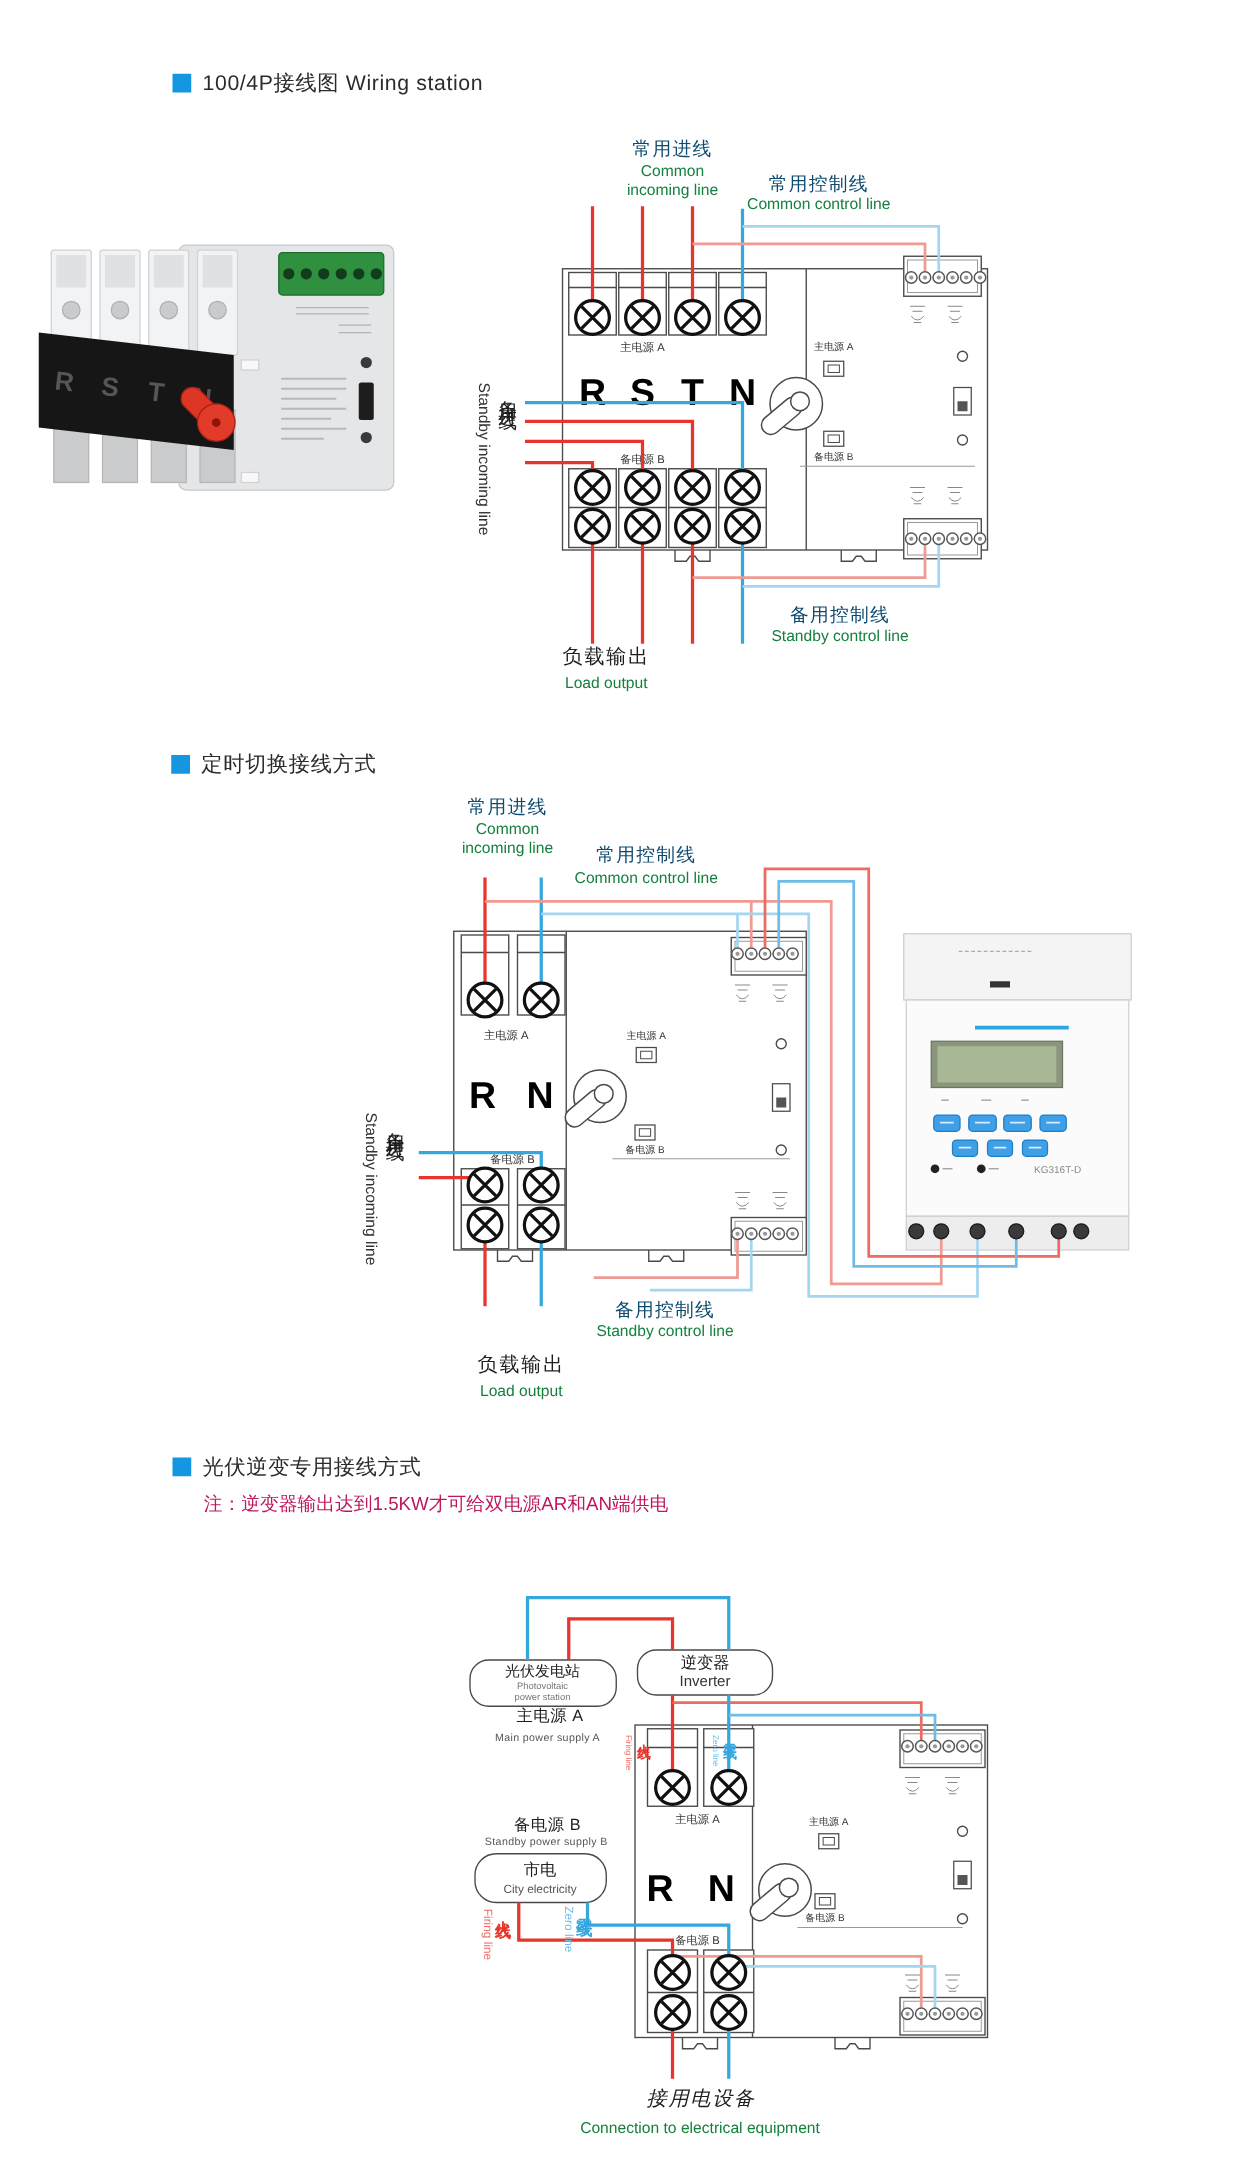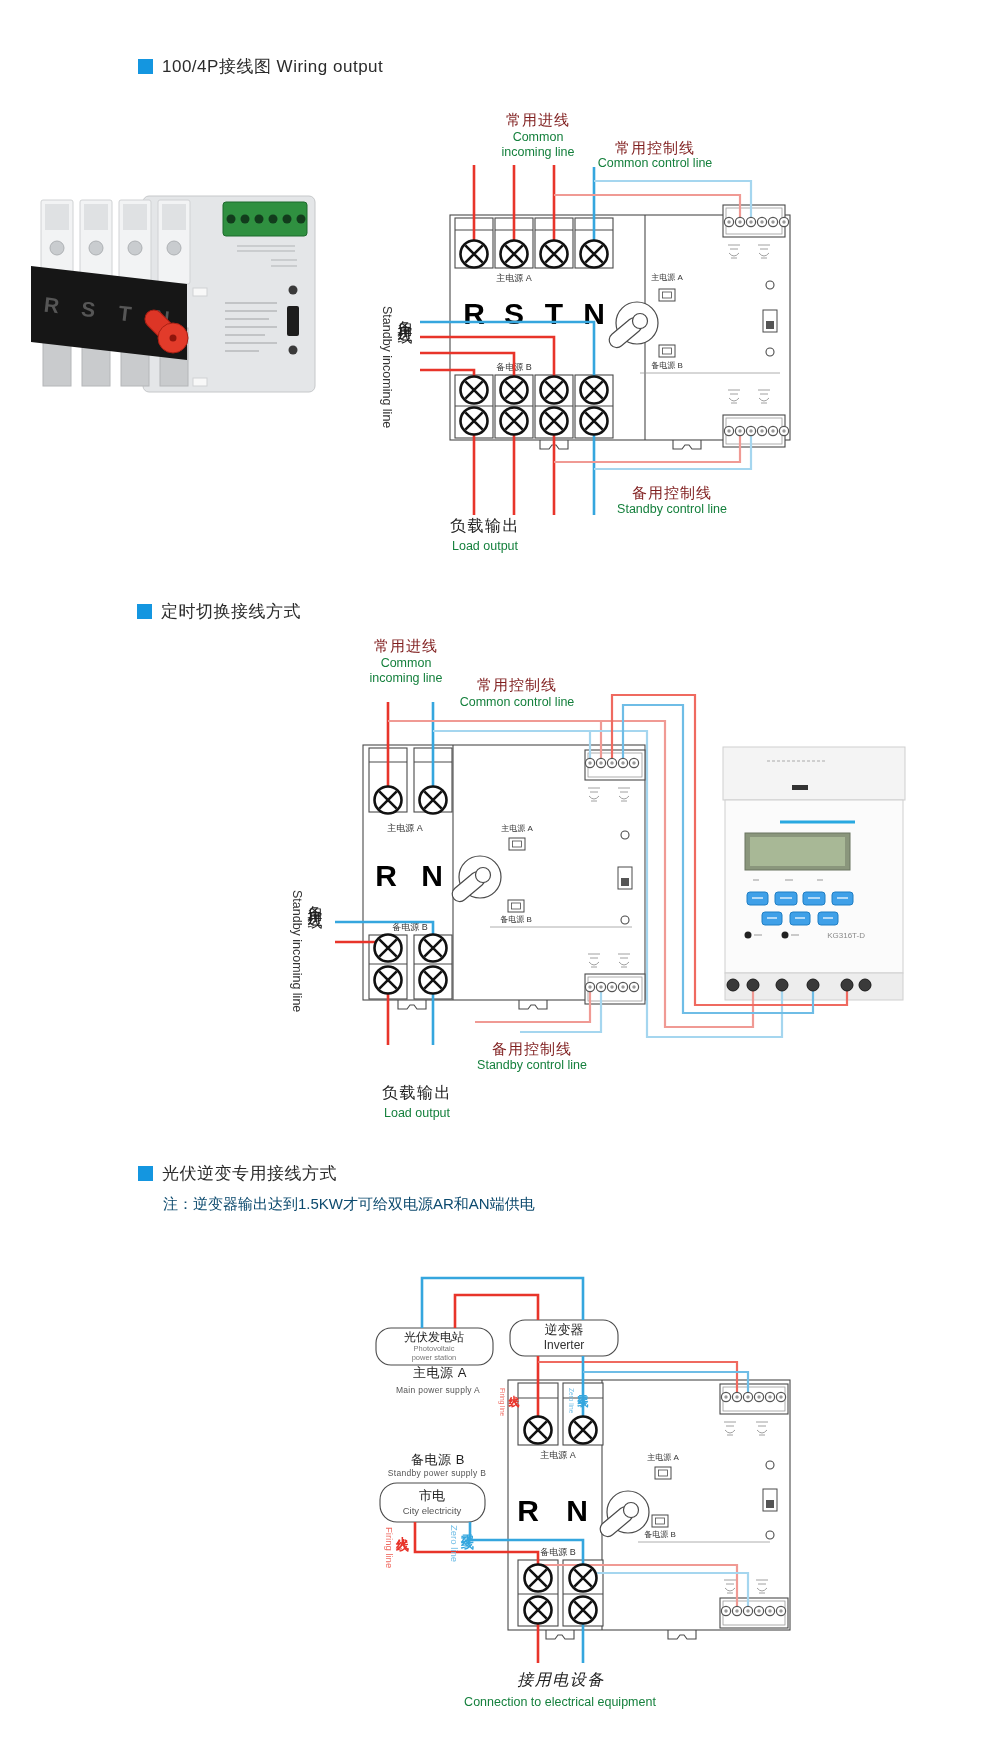--- a/index.html
+++ b/index.html
@@ -2,30 +2,30 @@
 <html><head>
 <meta charset="utf-8">
 <style>
   html,body{margin:0;padding:0;background:#fff;}
   #page{position:relative;width:1000px;height:1740px;background:#fff;overflow:hidden;
         font-family:"Liberation Sans",sans-serif;color:#222;}
   .sec-header{position:absolute;display:flex;align-items:center;gap:9px;}
   .sq{width:15px;height:15px;background:#1496e0;flex:0 0 auto;}
   .sec-header span{font-size:17px;color:#2b2b2b;letter-spacing:.5px;white-space:nowrap;}
   .lblc{position:absolute;transform:translateX(-50%);text-align:center;white-space:nowrap;line-height:1;}
-  .zh{font-size:15px;color:#7f1d1d;letter-spacing:1px;}
+  .zh{font-size:15px;color:#0c4a6e;letter-spacing:1px;}
   .zh16{font-size:16px;color:#1e1e1e;letter-spacing:1.5px;}
   .zh13{font-size:13px;color:#1e1e1e;letter-spacing:.5px;}
   .en{font-size:12.5px;color:#15803d;}
   .en9{font-size:8.5px;color:#555;letter-spacing:.3px;}
   .vzh{position:absolute;writing-mode:vertical-rl;text-orientation:upright;font-size:15px;
        letter-spacing:3px;color:#1e1e1e;line-height:1;}
   .rot{position:absolute;transform-origin:0 0;transform:rotate(90deg);white-space:nowrap;
        font-size:12.5px;color:#333;line-height:1;}
-  .note{position:absolute;color:#0c4a6e;white-space:nowrap;line-height:1;}
+  .note{position:absolute;color:#be185d;white-space:nowrap;line-height:1;}
   .vred{position:absolute;writing-mode:vertical-rl;text-orientation:upright;color:#e8342a;
         font-weight:bold;line-height:1;}
   .vblu{position:absolute;writing-mode:vertical-rl;text-orientation:upright;color:#35a6de;
         font-weight:bold;line-height:1;}
   .rotred{position:absolute;transform-origin:0 0;transform:rotate(90deg);color:#ef6a60;
           white-space:nowrap;line-height:1;}
   .rotblu{position:absolute;transform-origin:0 0;transform:rotate(90deg);color:#6fbde6;
           white-space:nowrap;line-height:1;}
   svg{position:absolute;font-family:"Liberation Sans",sans-serif;}
   .ol{fill:none;stroke:#4a4a4a;stroke-width:1.1;}
@@ -75,21 +75,21 @@
           <path d="M-14 0 v9 h9 l3 -4 h4 l3 4 h9 v-9" fill="none" stroke="#4a4a4a" stroke-width="1.1"></path>
         </g>
       <g id="tgc">
           <path d="M0 0 h12 M2 4 h8 M1 8 q5 6 10 0 M3 13 h6" fill="none" stroke="#888" stroke-width=".8"></path>
         </g>
     </defs>
   </svg>
 
   <div class="sec-header" style="left:138px;top:55px;">
     <div class="sq"></div>
-    <span>100/4P接线图 Wiring output</span>
+    <span>100/4P接线图 Wiring station</span>
   </div>
 
   <svg style="left:25px;top:188px;" width="300" height="220" viewBox="0 0 300 220">
     <rect x="118" y="8" width="172" height="196" rx="6" fill="#e4e6e8" stroke="#c6c8ca"></rect>
     <rect x="112" y="26" width="12" height="168" fill="#d4d6d8"></rect>
     <rect x="198" y="14" width="84" height="34" rx="3" fill="#2f9040" stroke="#1d6b2c"></rect>
     <circle cx="206" cy="31" r="4.5" fill="#123c1c"></circle>
       <circle cx="220" cy="31" r="4.5" fill="#123c1c"></circle>
       <circle cx="234" cy="31" r="4.5" fill="#123c1c"></circle>
       <circle cx="248" cy="31" r="4.5" fill="#123c1c"></circle>

